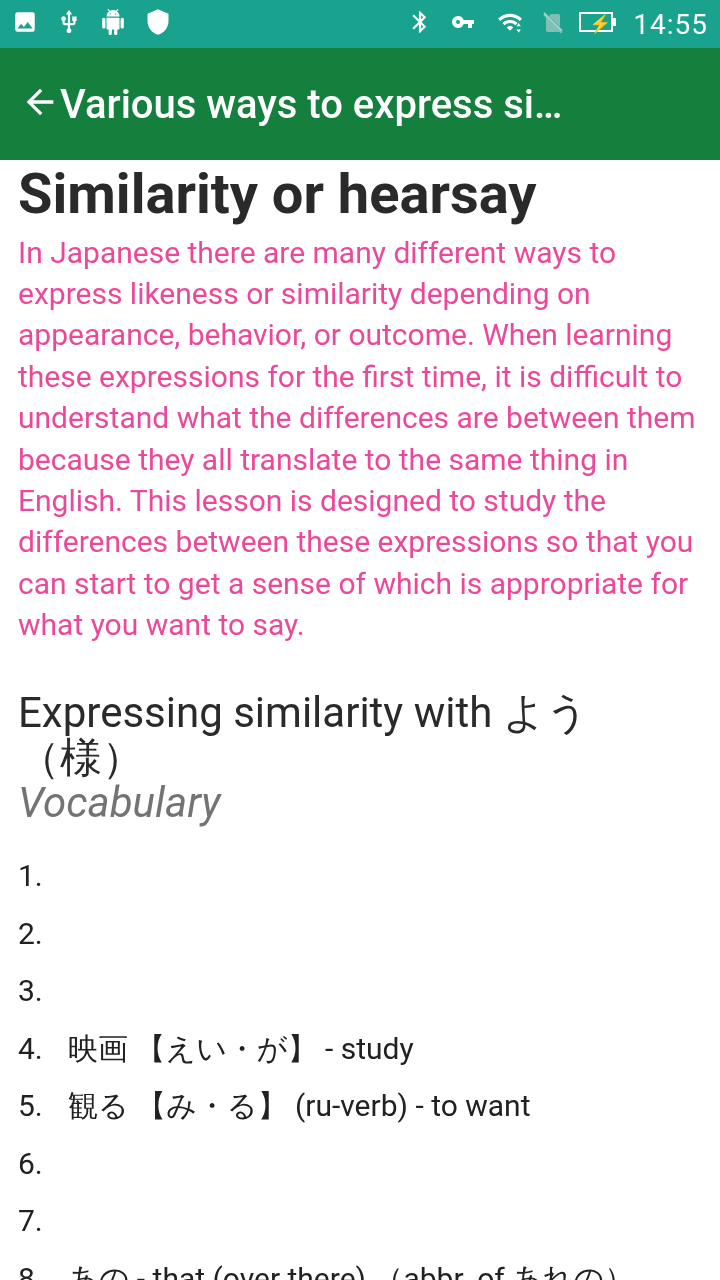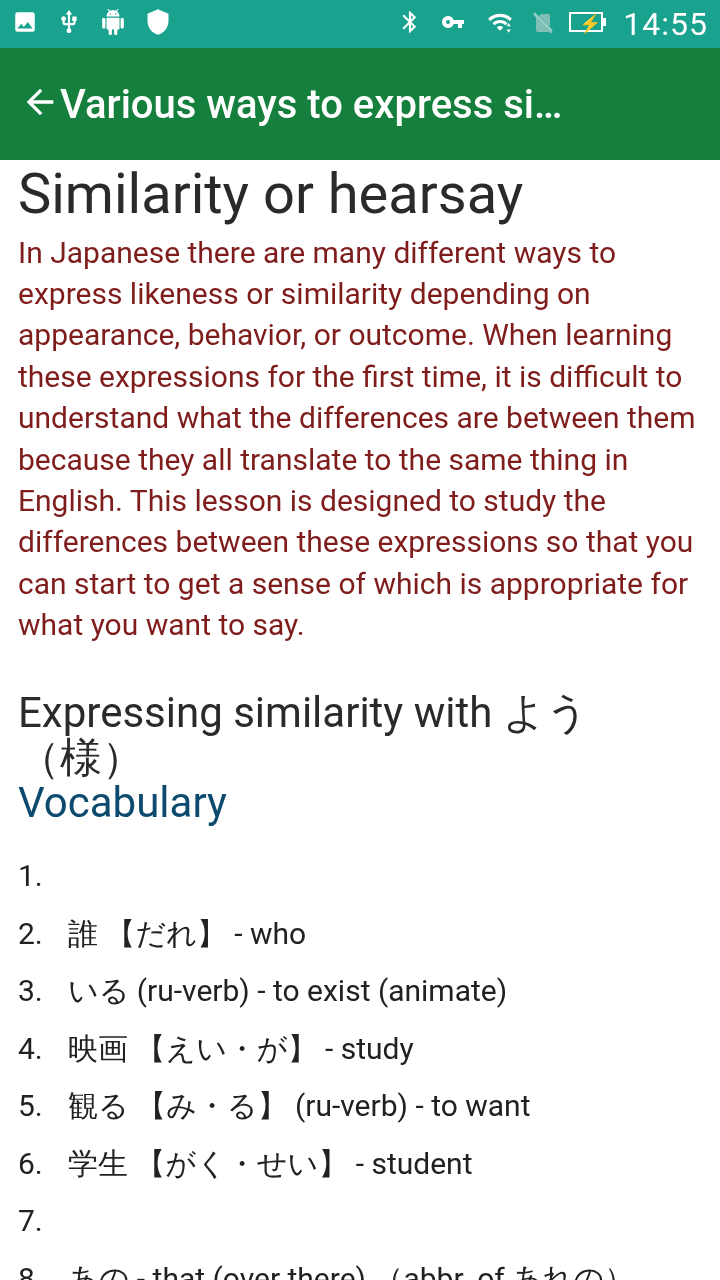--- a/index.html
+++ b/index.html
@@ -14,21 +14,21 @@
   height: 48px;
   background: #19a28e;
   display: flex;
   align-items: center;
   padding: 0 12px;
   color: #fff;
 }
 .status-left { display: flex; gap: 18px; align-items: center; }
 .status-right { display: flex; gap: 14px; align-items: center; margin-left: auto; }
 .status-bar svg { fill: #fff; }
-.clock { font-size: 32px; font-weight: 400; letter-spacing: 1px; margin-left: 6px; }
+.clock { font-size: 28px; font-weight: 400; letter-spacing: 1px; margin-left: 6px; }
 .app-bar {
   height: 112px;
   background: #15803d;
   display: flex;
   align-items: center;
   padding: 0 20px;
 }
 .app-title {
   color: #fff;
   font-size: 40px;
@@ -37,43 +37,44 @@
   overflow: hidden;
   text-overflow: ellipsis;
   flex: 1;
 }
 .content {
   padding: 0 18px;
   color: #212121;
 }
 .h1 {
   font-size: 56px;
-  font-weight: 400;
+  font-weight: 700;
   line-height: 1.1;
   margin-top: 4px;
   color: #2a2a2a;
 }
 .intro {
   font-size: 30px;
   line-height: 1.38;
   margin-top: 6px;
-  color: #7f1d1d;
+  color: #ec4899;
 }
 .h2 {
   font-size: 42px;
   font-weight: 400;
   line-height: 1.08;
   margin-top: 44px;
   color: #2a2a2a;
 }
 .h3 {
   font-size: 42px;
   font-weight: 400;
   line-height: 1.1;
-  color: #0c4a6e;
+  color: #737373;
+  font-style: italic;
 }
 .vocab {
   margin-top: 28px;
   padding-left: 0;
 }
 .vocab li {
   font-size: 30px;
   line-height: 1.45;
   margin-bottom: 14px;
   list-style: none;
@@ -158,37 +159,34 @@
   <h1 class="h1">Similarity or hearsay</h1>
   <p class="intro">In Japanese there are many different ways to express likeness or similarity depending on appearance, behavior, or outcome. When learning these expressions for the first time, it is difficult to understand what the differences are between them because they all translate to the same thing in English. This lesson is designed to study the differences between these expressions so that you can start to get a sense of which is appropriate for what you want to say.</p>
   <h2 class="h2">Expressing similarity with よう （様）</h2>
   <h3 class="h3">Vocabulary</h3>
   <ol class="vocab">
     <li>
         <span class="num">1.</span>
       </li>
     <li>
         <span class="num">2.</span>
-        <span>誰 【だれ】 - who</span>
       </li>
     <li>
         <span class="num">3.</span>
-        <span>いる (ru-verb) - to exist (animate)</span>
       </li>
     <li>
         <span class="num">4.</span>
         <span>映画 【えい・が】 - study</span>
       </li>
     <li>
         <span class="num">5.</span>
         <span>観る 【み・る】 (ru-verb) - to want</span>
       </li>
     <li>
         <span class="num">6.</span>
-        <span>学生 【がく・せい】 - student</span>
       </li>
     <li>
         <span class="num">7.</span>
       </li>
     <li>
         <span class="num">8.</span>
         <span>あの - that (over there) （abbr. of あれの）</span>
       </li>
 
   </ol>

